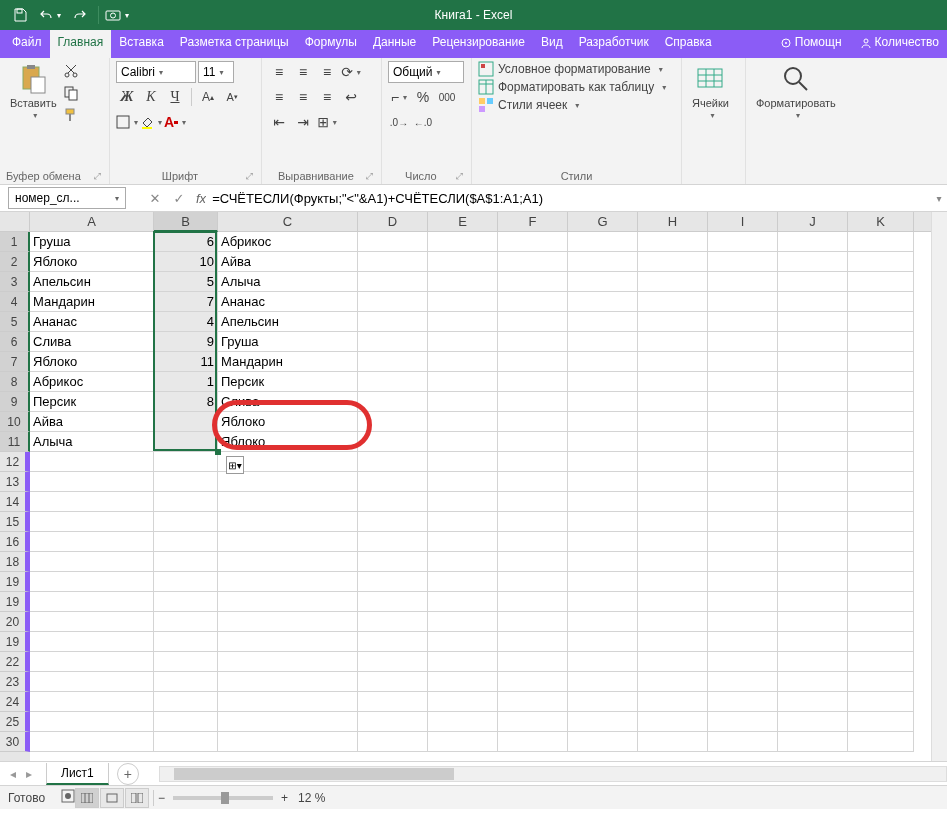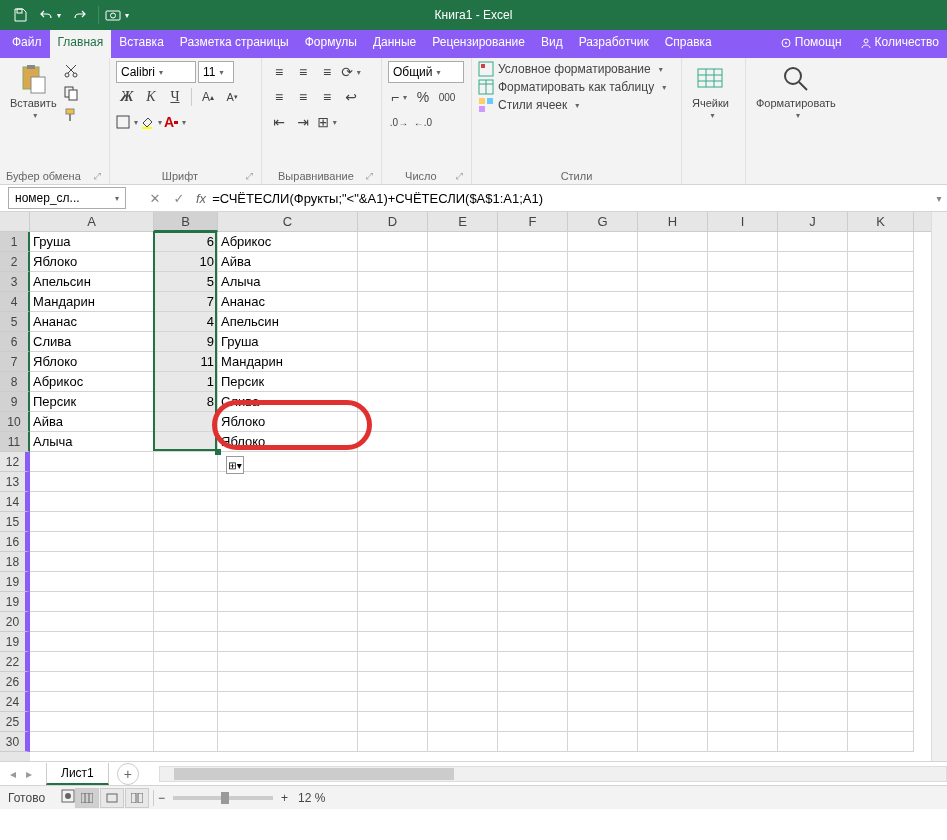--- a/index.html
+++ b/index.html
@@ -387,21 +387,21 @@
       <div class="row-h">13</div>
       <div class="row-h">14</div>
       <div class="row-h">15</div>
       <div class="row-h">16</div>
       <div class="row-h">18</div>
       <div class="row-h">19</div>
       <div class="row-h">19</div>
       <div class="row-h">20</div>
       <div class="row-h">19</div>
       <div class="row-h">22</div>
-      <div class="row-h">26</div>
+      <div class="row-h">23</div>
       <div class="row-h">24</div>
       <div class="row-h">25</div>
       <div class="row-h">30</div>
     </div>
   <div class="cells" id="cells">
       <div class="cell-row">
         <div class="cell" style="width: 124px;">Груша</div>
         <div class="cell sel-range num" style="width: 64px;">6</div>
         <div class="cell" style="width: 140px;">Абрикос</div>
         <div class="cell" style="width: 70px;"></div>

